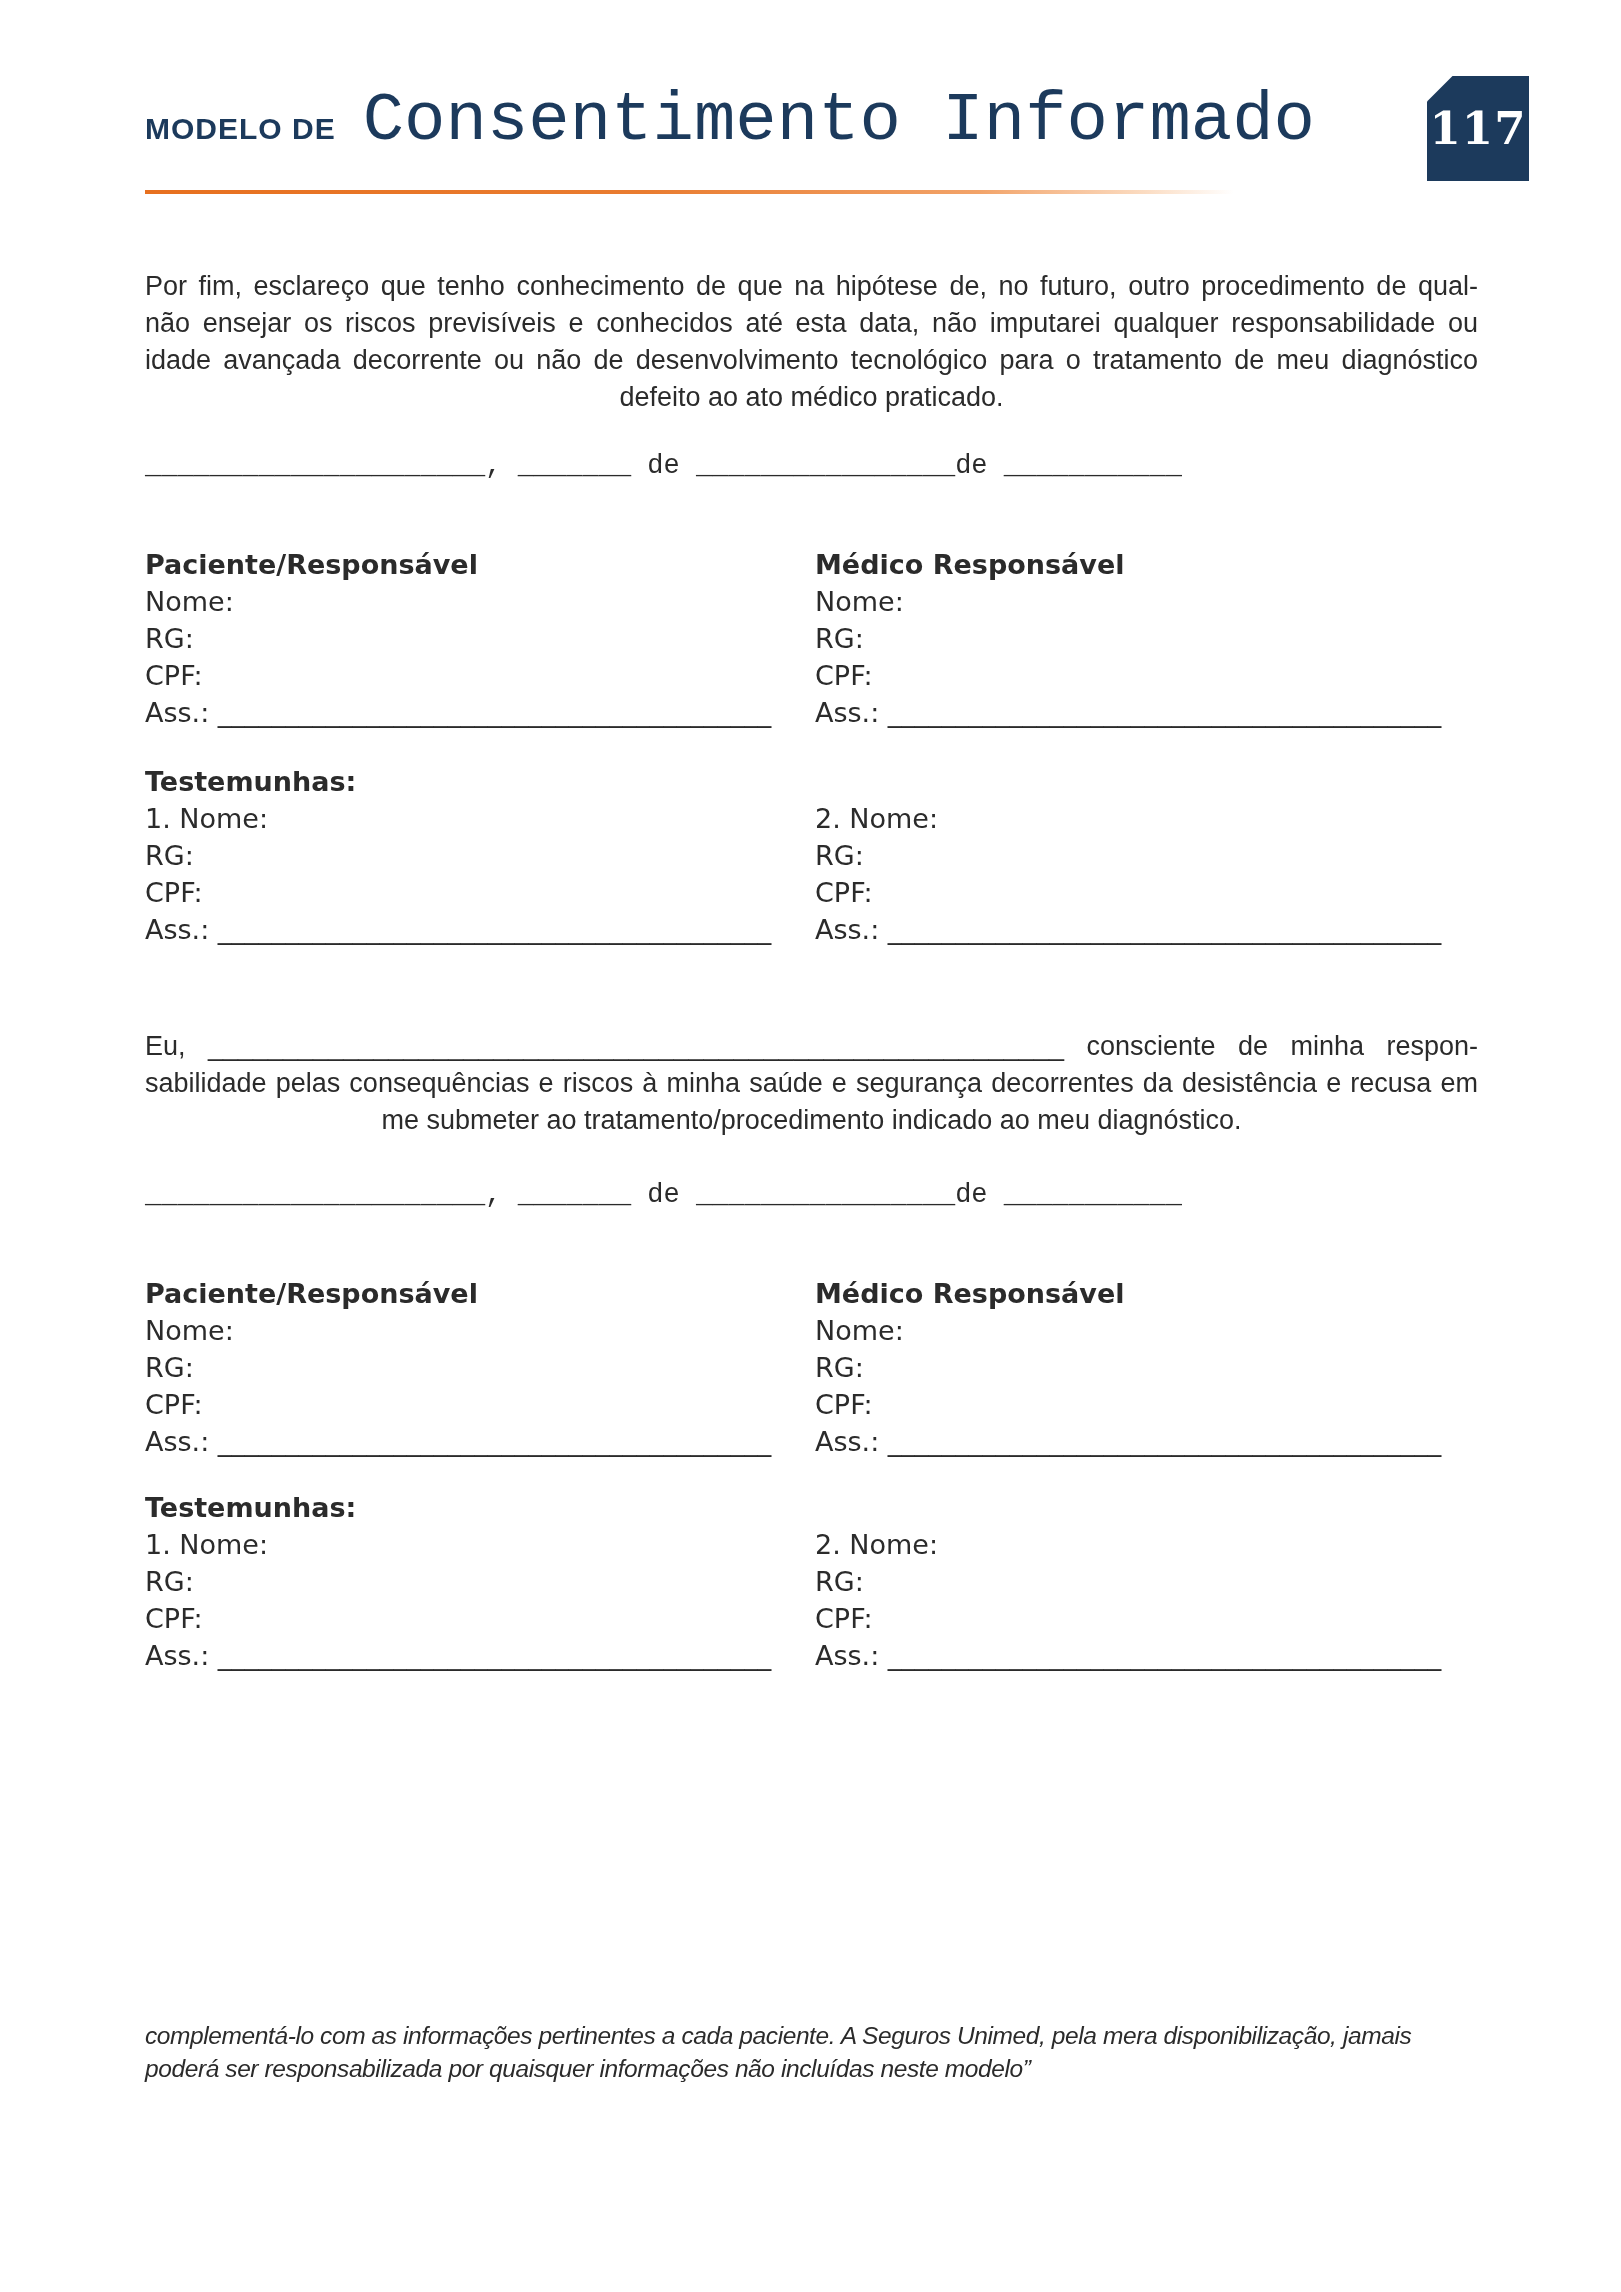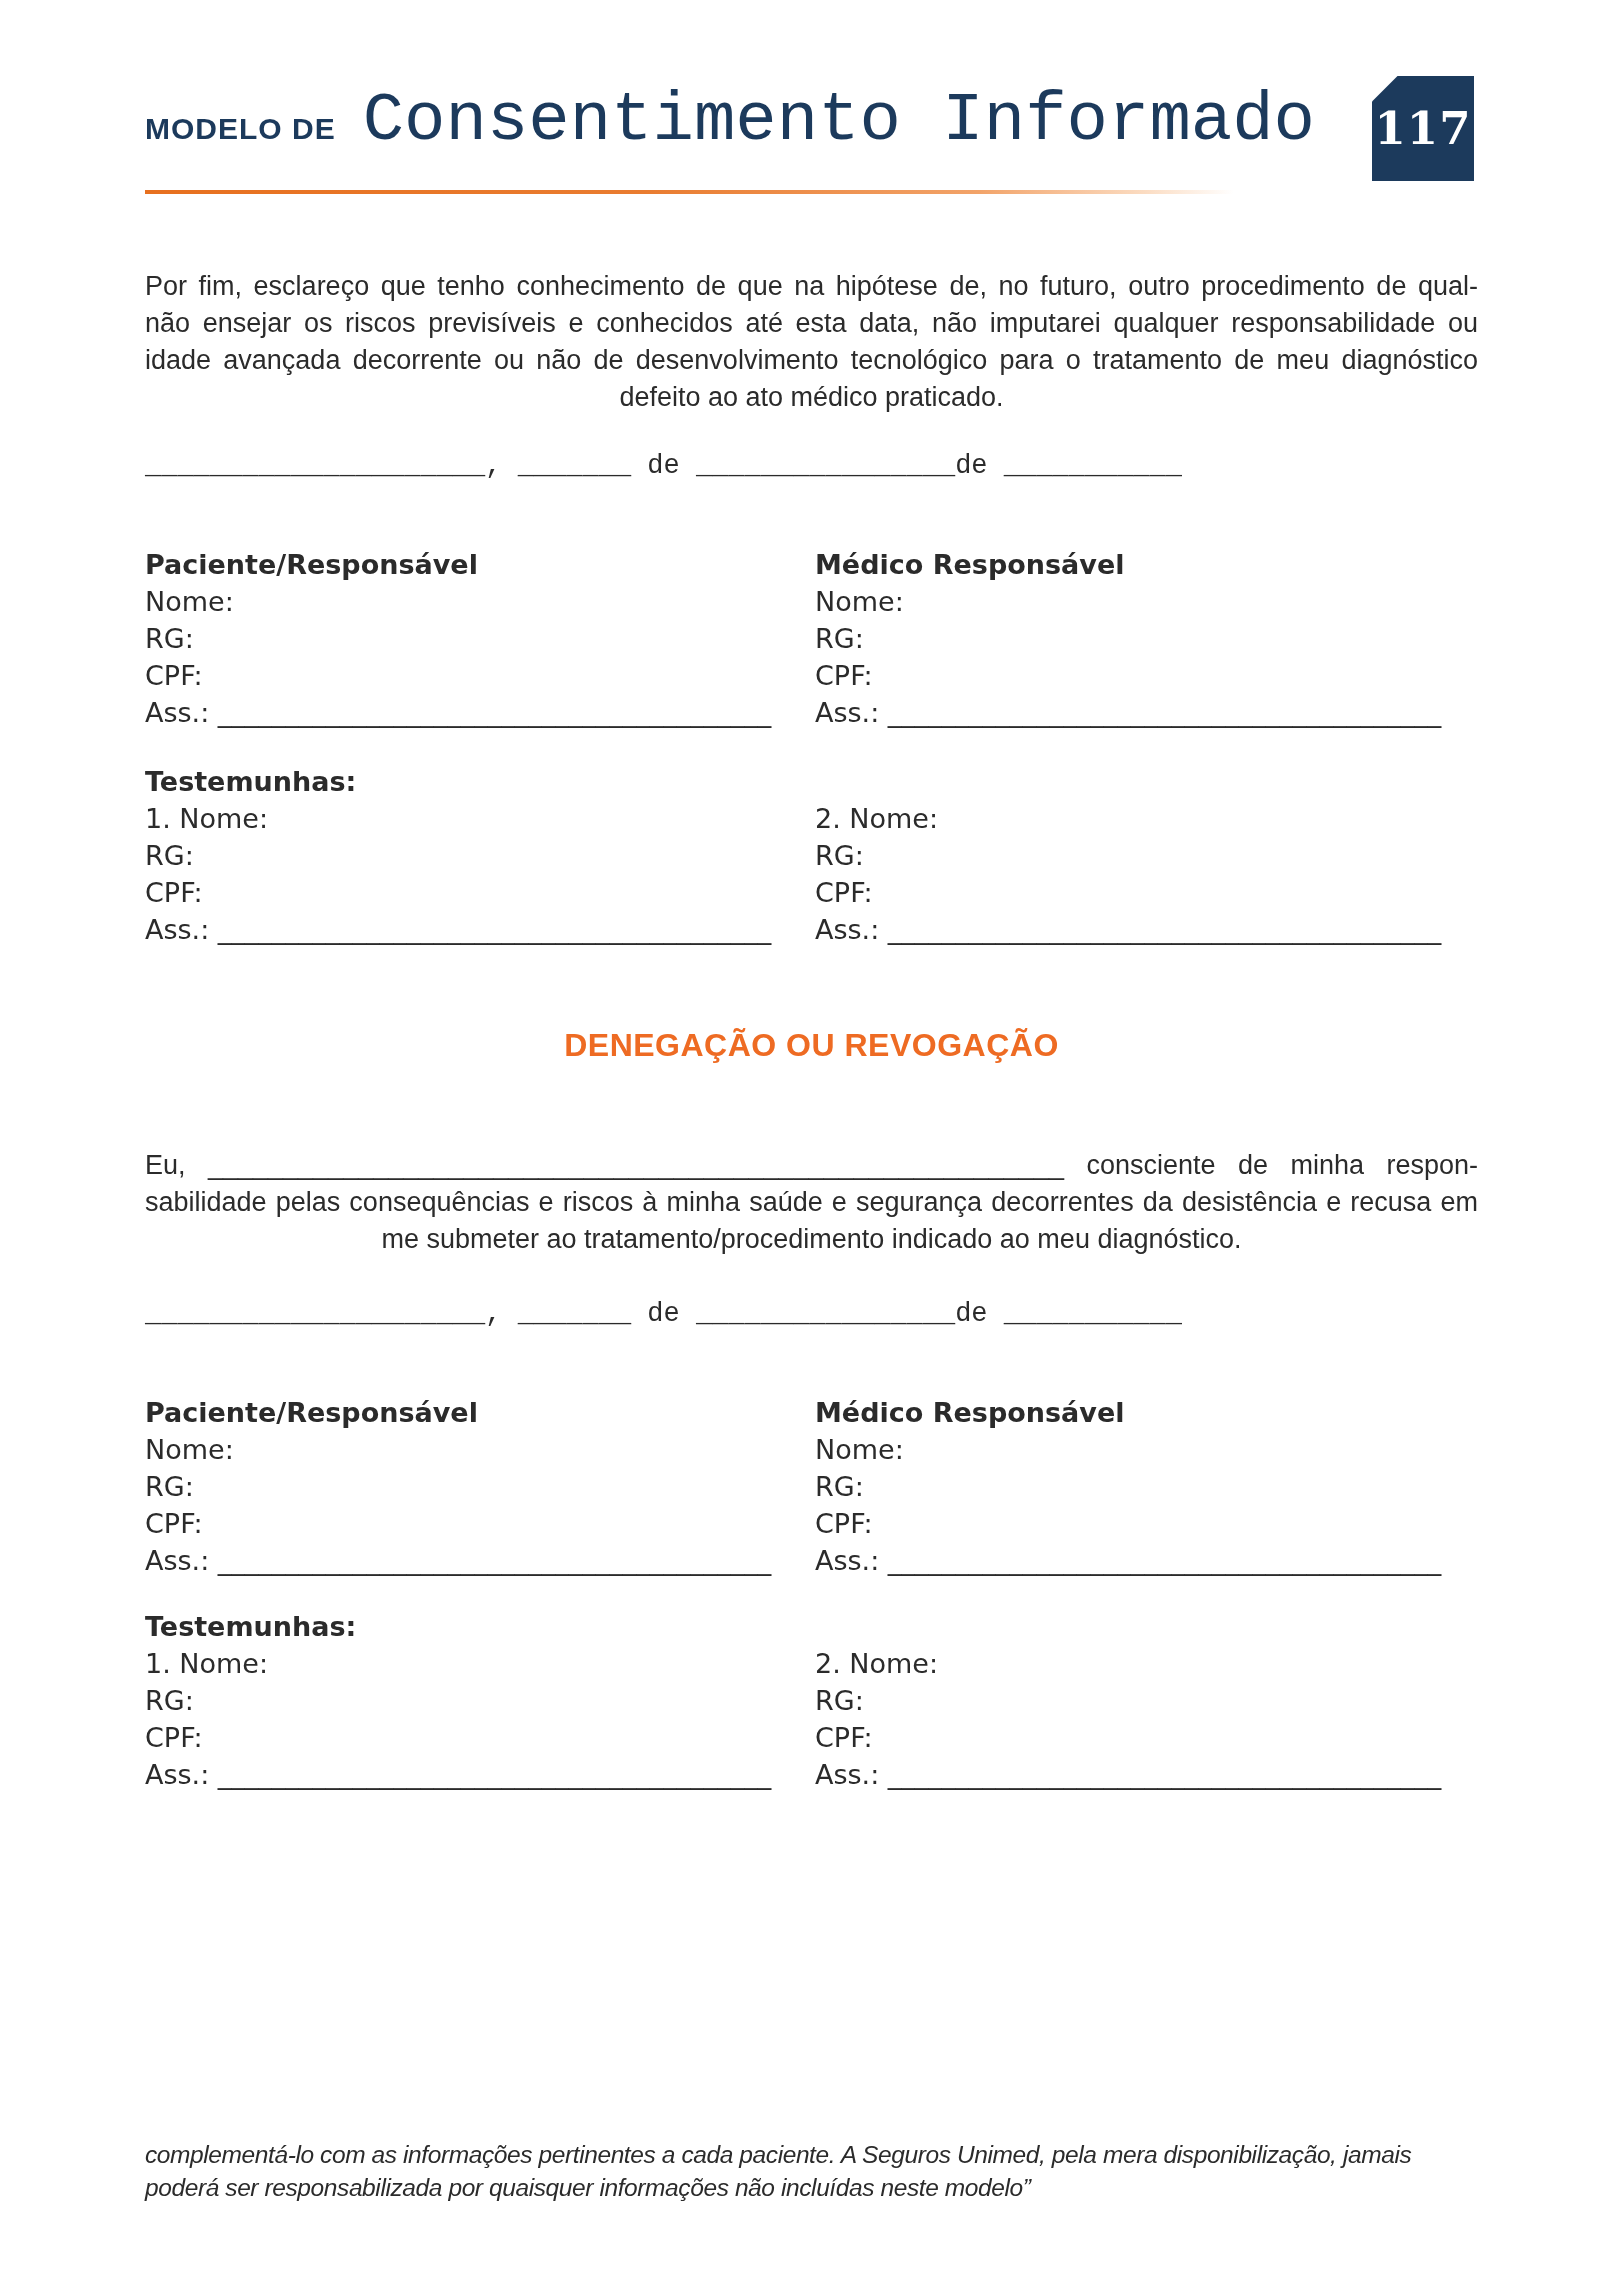--- a/index.html
+++ b/index.html
@@ -34,21 +34,21 @@
     font-family:Liberation Mono, monospace;
     font-weight:400;font-size:69px;line-height:74px;
     color:var(--navy);letter-spacing:0;
     white-space:nowrap;
   }
   .rule{
     margin-top:23.5px;height:4.9px;width:1111px;
     background:linear-gradient(90deg,#e7701f 0%,#e97c30 45%,#f2a369 75%,#fbdcc2 90%,rgba(255,255,255,0) 98%);
   }
   .badge{
-    position:absolute;top:76px;left:1372px;
+    position:absolute;top:76px;left:1427px;
     width:102px;height:105px;
     background:var(--navy);
     clip-path:polygon(25.5px 0,100% 0,100% 100%,0 100%,0 25.5px);
     display:flex;align-items:center;justify-content:center;
   }
   .badge-number{
     font-family:"DejaVu Serif",serif;
     font-weight:700;font-size:45px;color:#ffffff;
     letter-spacing:1px;
   }
@@ -152,21 +152,20 @@
         </div>
         <div class="col">
           <div class="row">2. Nome:</div>
           <div class="row">RG:</div>
           <div class="row">CPF:</div>
           <div class="row">Ass.: _________________________________________</div>
         </div>
       </div>
     </section>
 
-    <h2 class="revocation-heading">DENEGAÇÃO OU REVOGAÇÃO</h2>
 
     <div class="para revocation-para">
       <div class="jline">Eu, _________________________________________________________ consciente de minha respon-</div>
       <div class="jline">sabilidade pelas consequências e riscos à minha saúde e segurança decorrentes da desistência e recusa em</div>
       <div class="lline">me submeter ao tratamento/procedimento indicado ao meu diagnóstico.</div>
     </div>
 
     <div class="date-line second">_____________________, _______ de ________________de ___________</div>
 
     <section>

